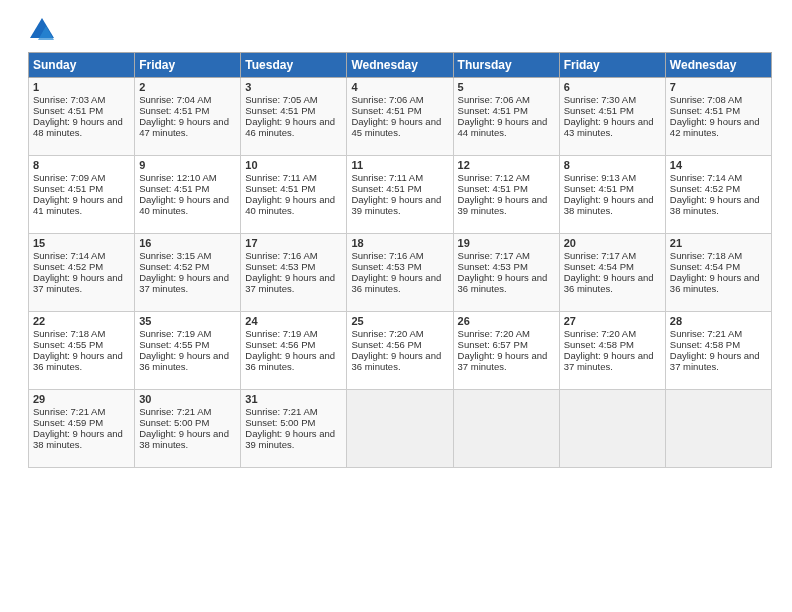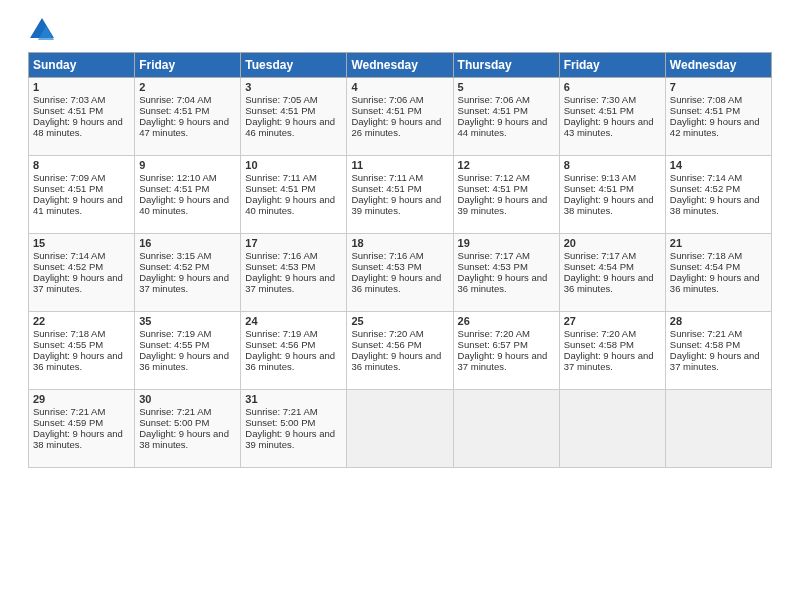--- a/index.html
+++ b/index.html
@@ -125,21 +125,21 @@
           <th>Thursday</th>
           <th>Friday</th>
           <th>Wednesday</th>
         </tr>
     </thead>
     <tbody id="calendar-body">
     <tr>
           <td><span class="day-num">1</span><span>Sunrise: 7:03 AM</span><br><span>Sunset: 4:51 PM</span><br><span>Daylight: 9 hours and 48 minutes.</span></td>
           <td><span class="day-num">2</span><span>Sunrise: 7:04 AM</span><br><span>Sunset: 4:51 PM</span><br><span>Daylight: 9 hours and 47 minutes.</span></td>
           <td><span class="day-num">3</span><span>Sunrise: 7:05 AM</span><br><span>Sunset: 4:51 PM</span><br><span>Daylight: 9 hours and 46 minutes.</span></td>
-          <td><span class="day-num">4</span><span>Sunrise: 7:06 AM</span><br><span>Sunset: 4:51 PM</span><br><span>Daylight: 9 hours and 26 minutes.</span></td>
+          <td><span class="day-num">4</span><span>Sunrise: 7:06 AM</span><br><span>Sunset: 4:51 PM</span><br><span>Daylight: 9 hours and 45 minutes.</span></td>
           <td><span class="day-num">5</span><span>Sunrise: 7:06 AM</span><br><span>Sunset: 4:51 PM</span><br><span>Daylight: 9 hours and 44 minutes.</span></td>
           <td><span class="day-num">6</span><span>Sunrise: 7:30 AM</span><br><span>Sunset: 4:51 PM</span><br><span>Daylight: 9 hours and 43 minutes.</span></td>
           <td><span class="day-num">7</span><span>Sunrise: 7:08 AM</span><br><span>Sunset: 4:51 PM</span><br><span>Daylight: 9 hours and 42 minutes.</span></td>
         </tr>
         <tr>
           <td><span class="day-num">8</span><span>Sunrise: 7:09 AM</span><br><span>Sunset: 4:51 PM</span><br><span>Daylight: 9 hours and 41 minutes.</span></td>
           <td><span class="day-num">9</span><span>Sunrise: 12:10 AM</span><br><span>Sunset: 4:51 PM</span><br><span>Daylight: 9 hours and 40 minutes.</span></td>
           <td><span class="day-num">10</span><span>Sunrise: 7:11 AM</span><br><span>Sunset: 4:51 PM</span><br><span>Daylight: 9 hours and 40 minutes.</span></td>
           <td><span class="day-num">11</span><span>Sunrise: 7:11 AM</span><br><span>Sunset: 4:51 PM</span><br><span>Daylight: 9 hours and 39 minutes.</span></td>
           <td><span class="day-num">12</span><span>Sunrise: 7:12 AM</span><br><span>Sunset: 4:51 PM</span><br><span>Daylight: 9 hours and 39 minutes.</span></td>

